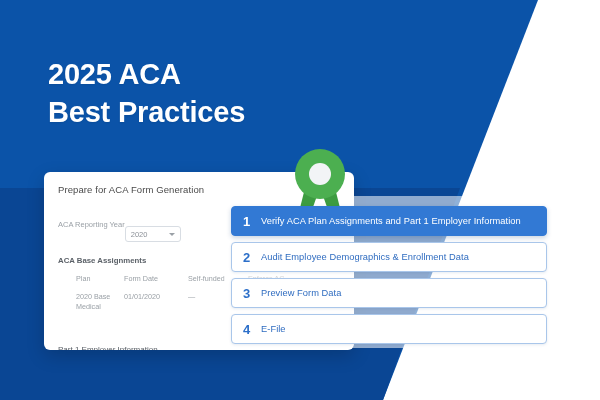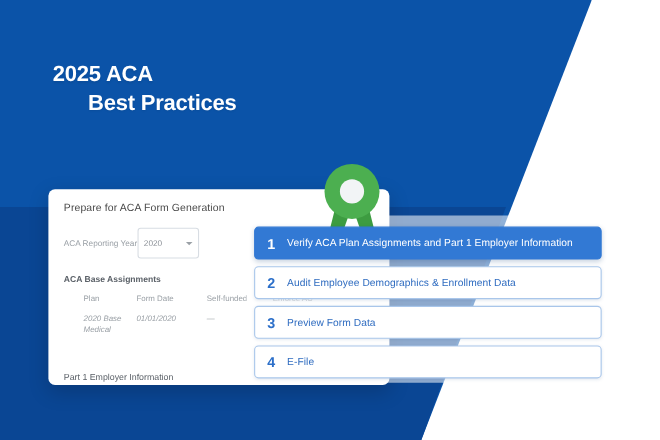--- a/index.html
+++ b/index.html
@@ -24,55 +24,55 @@
     position:absolute; left:0; top:188px; width:600px; height:212px;
     background:#0a4694;
     clip-path: polygon(0 0, 460px 0, 383px 212px, 0 212px);
     z-index:2;
   }
 
   
   .headline {
     position:absolute; left:48px; top:55px; z-index:6;
     color:#ffffff;
-    font-size:20px; font-weight:bold; line-height:1.32;
+    font-size:29px; font-weight:bold; line-height:1.32;
     letter-spacing:-0.2px;
     text-shadow:0 1px 2px rgba(0,0,0,0.08);
   }
-  .headline .l2 { display:block;margin-left:32px; }
+  .headline .l2 { display:block; }
 
   
   .app-card {
     position:absolute; left:44px; top:172px; width:310px; height:178px;
     background:#ffffff;
     border-radius:6px;
     box-shadow:0 6px 18px rgba(0,0,0,0.18);
     z-index:5;
     overflow:hidden;
     padding:12px 14px 0 14px;
   }
   .card-title {
     font-size:9.5px; font-weight:normal; color:#4a4a4a; letter-spacing:0.1px;
     margin-bottom:12px;
   }
   .field-row { display:flex; align-items:center; margin-bottom:14px; }
   .field-label { font-size:7.5px; color:#9aa0a6; }
   .select-box {
-    width:56px; height:28px; border:1px solid #d8dde3; border-radius:3px;
+    width:56px; height:16px; border:1px solid #d8dde3; border-radius:3px;
     display:flex; align-items:center; justify-content:space-between;
-    padding:0 5px; background:#fff;
+    padding:0 5px; background:#fff;margin-top:19px;
   }
   .select-val { font-size:7.5px; color:#8b9097; }
   .chev { width:0;height:0;border-left:3px solid transparent;border-right:3px solid transparent;border-top:3.5px solid #9aa0a6; }
 
   .section-title { font-size:7.8px; font-weight:bold; color:#5b6168; margin-bottom:9px; }
 
   .tbl { width:100%; }
   .tbl-head { display:flex; font-size:7.2px; color:#9aa0a6; margin-bottom:9px; }
-  .tbl-row  { display:flex; font-size:7.2px; color:#9aa0a6;font-style:italic; }
+  .tbl-row  { display:flex; font-size:7.2px; color:#9aa0a6; }
   .c0 { width:66px;padding-left:18px; }
   .c1 { width:64px; }
   .c2 { width:60px; }
   .c3 { width:70px; }
   .tbl-row .c0 { line-height:1.45; }
 
   .footer-note { font-size:8px; color:#5b6168; margin-top:32px; }
 
   
   .steps-panel {

